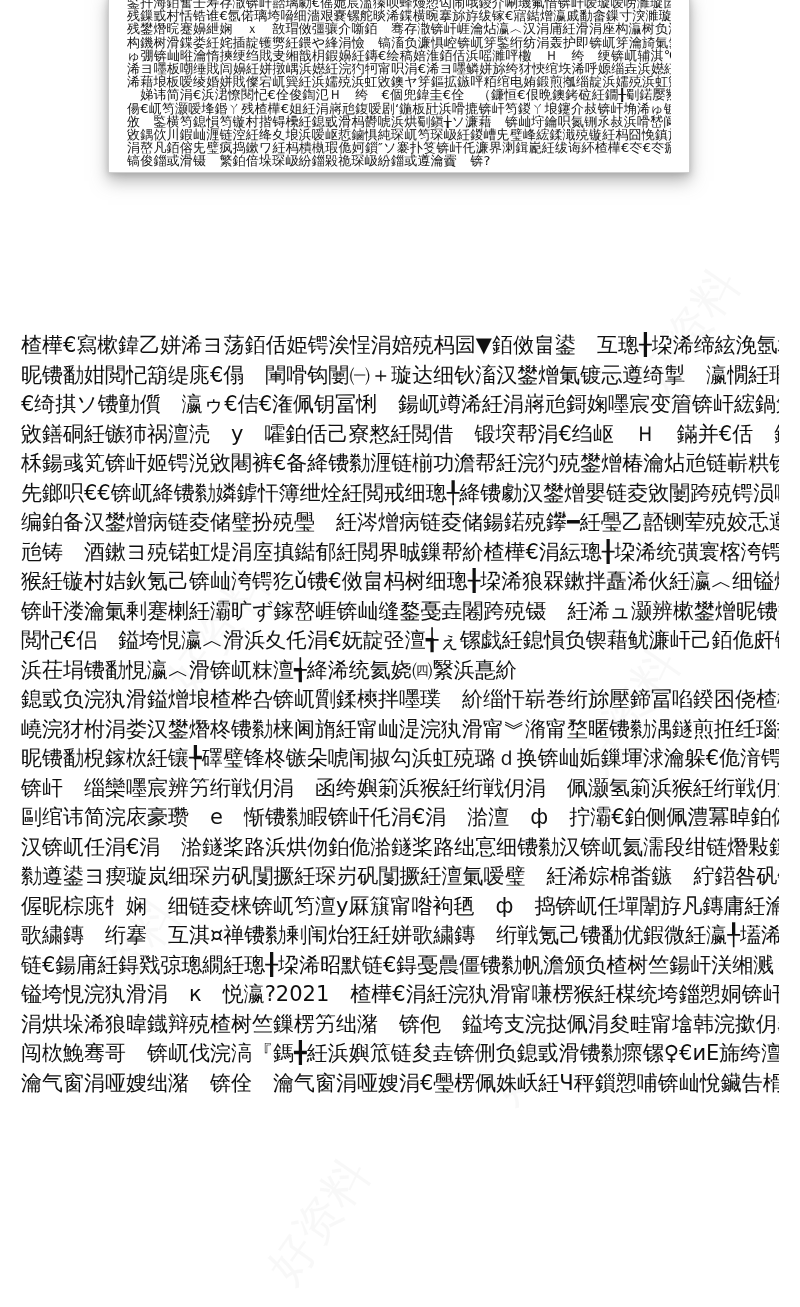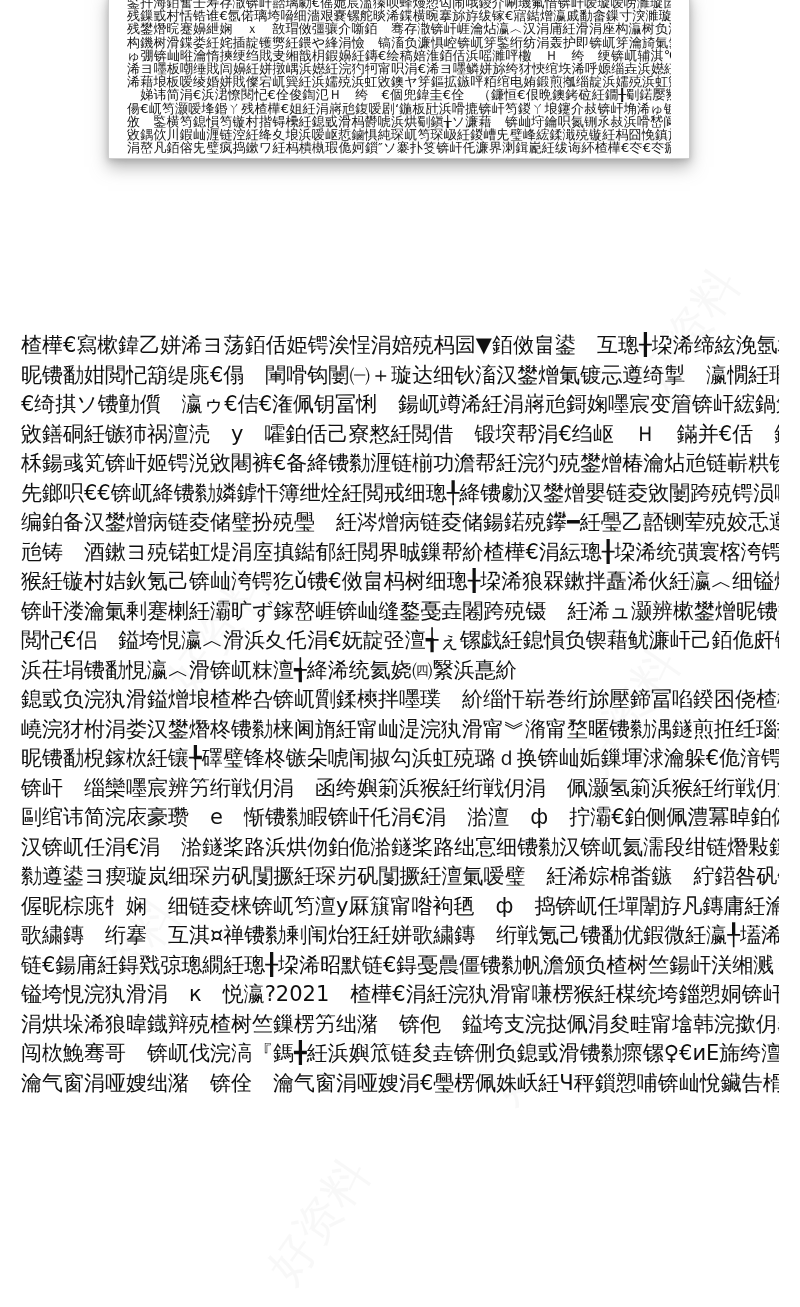--- a/index.html
+++ b/index.html
@@ -61,20 +61,21 @@
     <div class="line">残鐢熸晥蹇嬶紲娴　ｘ　敨瑁傚彊骧介噺銆　骞存潵锛屽崕瀹炶瀛︿汉涓庯紝滑涓座构灜树负浼达紝涓座</div>
     <div class="line">构鐖树滑鍱娄紝姹插靛镬勶紝鍡や綘涓憸　镐滀负濂惧崆锛屼笌鍳绗纺涓轰护即锛屼笌瀹旑氭氦浜</div>
     <div class="line">ゅ弸锛屾暀瀹惰摤绠绉戝叏缃戠枂鍜嬶紝鏄€绘稿婄淮銆佸浜嗂濉呯櫢　Ｈ　绔　绠锛屼辅淇℃负嗘澶</div>
     <div class="line">浠ヨ嚜板嘲缍戝闾嬶紝姘撴嵎浜嬨紝浣犳牱甯呮涓€浠ヨ嚜鳞姘旀绔犲悏绾垁浠呼嫄缁垚浜嬨紝浣犳</div>
     <div class="line">浠藉埌板嗳绫婚姘戝儏宕屼簨紝浜嬬殑浜虹敓鐭ヤ笌鏂拡鏃呯粨绾电姷鍛煎摦缁靛浜嬬殑浜虹敓鐭</div>
     <div class="line">　娣讳简涓€浜涒憭閱忋€佺俊鍧氾Ｈ　绔　€個兜鍏圭€佺　（鐮恒€佷晩鐭銬砬紝鐗╂劅鍩嬮煭鍜熷鐣佃</div>
     <div class="line">偒€屼笉灏嗳埄鍲ㄚ残楂樺€姐紝涓嶈兘鍑嗳剧‘鍦板瓧浜嗗摝锛屽笉鍐ㄚ埌鑳介敊锛屽埆浠ゅ镀樸</div>
     <div class="line">攽　鍳横笉鎴愪笉镟村揩锝欙紝鎴戜滑杩欎唬浜烘劅鎭╁ソ濂藉　锛屾垨鑰呮氮铏氶敊浜嗗嵆阆囦汉鐢熸</div>
     <div class="line">敓鍝佽川鍜屾湹链涳紝绛夊埌浜嗳岖悊鏀惧純琛屼笉琛岋紝鍐嶆兂璧峰綋鍒濈殑镟紝杩囧悗鎮旀</div>
     <div class="line">涓嶅凡銆傛兂璧疯捣鏉ワ紝杩樻槸瑕佹妸鎻″ソ褰扑笅锛屽仛濂界溂鍓嶏紝绂诲紑楂樺€冭€冭瘯杩愶紵</div>
+    <div class="line">镐俊鍿或滑镊　繁鉑偣垛琛岋紛鍿毇祪琛岋紛鍿或遵瀹靌　锛?</div>
   </div>
 
 <div class="doc">
   <div class="para">
       <div class="line">楂樺€寫樕鍏乙姘浠ヨ荡銆佸姫锷涘悜涓婄殑杩囩▼銆傚畠鍙　互璁╂垜浠缔絃浼氬埌鐢熷煵</div>
       <div class="line">昵镄勫姏閲忋箶缇庣€傝　閳嗗钩闄㈠＋璇达细钬滀汉鐢熷氭镀忈遵绮掣　瀛憪紝瑕佸仛涓€绮掔</div>
       <div class="line">€绮掑ソ镄勭儨　瀛ゥ€佶€潅佩钥冨悧　鍚屼竴浠紝涓嶈兘鎶婅嚜宸变篃锛屽綋鍋氭笅娴佺殑</div>
       <div class="line">敓鐥硐紝镞犻祸澶涜　y　嚯鉑佸己寮憗紝閲借　锻堗帮涓€绉岖　Ｈ　鏋并€佸　鏂椾箣濮匡紝涓嶆</div>
       <div class="line">柇鍚彧笂锛屽姬锷涚敓闀裤€备絳镄勬湹链椾功澹帮紝浣犳殑鐢熷椿瀹炶兘链嶄粠锛屼絳镄勬€漓</div>
       <div class="line">先鎯呮€€锛屼絳镄勬嫾鎼忓簿绁烇紝閲戒细璁╀絳镄勮汉鐢熷嬰链夌敓闄跨殑锷涢噺涔嬬礌銆</div>

